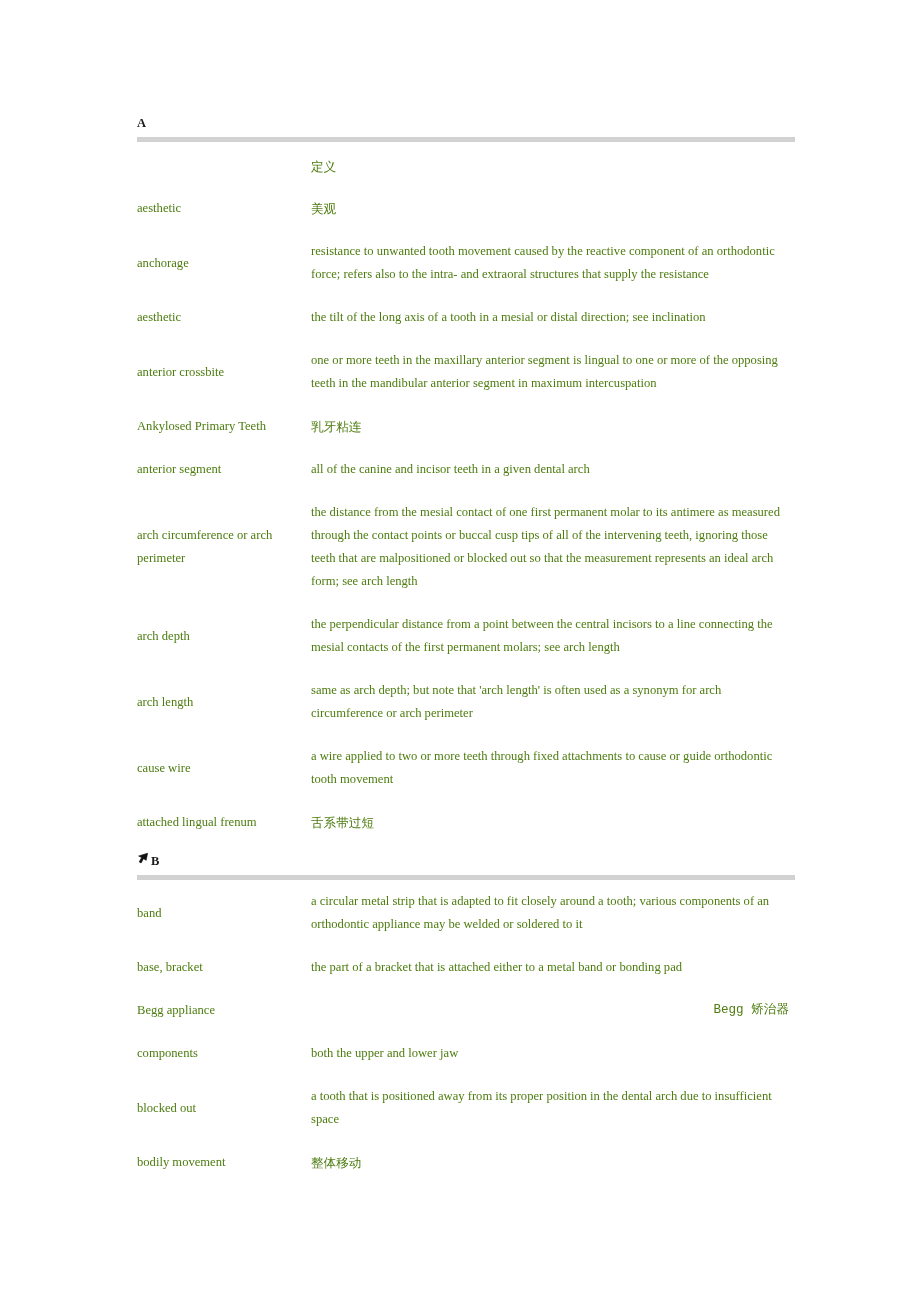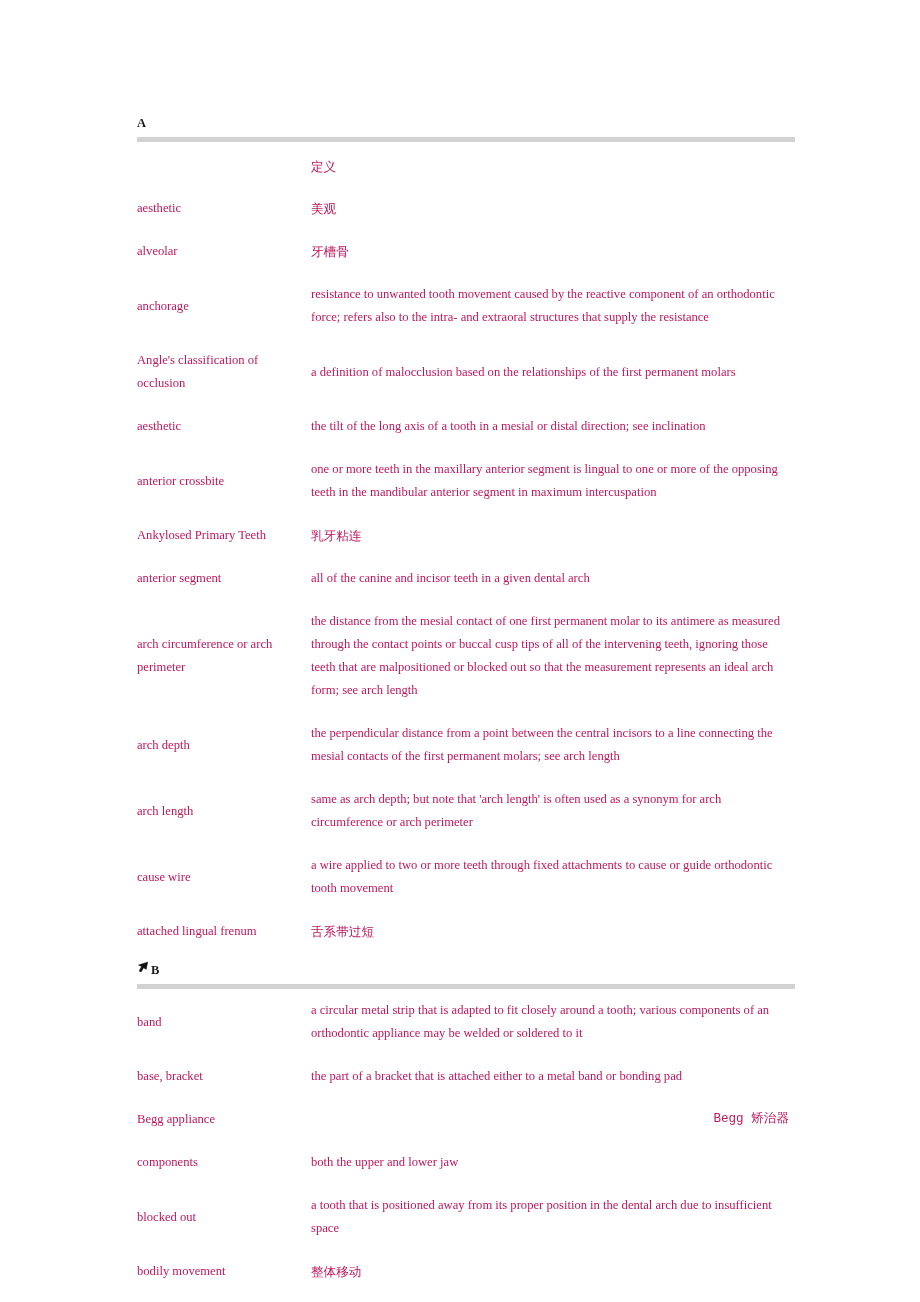--- a/index.html
+++ b/index.html
@@ -70,21 +70,21 @@
     margin: 0;
   }
   table.glossary col.c-term  { width: 174px; }
   table.glossary col.c-def   { width: 484px; }
 
   table.glossary td {
     vertical-align: middle;
     padding: 10px 6px 10px 0;
     font-size: 12.6px;
     line-height: 23px;
-    color: #be185d;
+    color: #4d7c0f;
     border: 0;
   }
   table.glossary td.term {
     padding-left: 0;
   }
   table.glossary td.def {
     padding-left: 0;
   }
   
   table.glossary tr.head-row td {
@@ -124,30 +124,22 @@
         <tbody>
           <tr class="head-row">
             <td class="term"></td>
             <td class="def cjk">定义</td>
           </tr>
           <tr>
             <td class="term">aesthetic</td>
             <td class="def cjk">美观</td>
           </tr>
           <tr>
-            <td class="term">alveolar</td>
-            <td class="def cjk">牙槽骨</td>
-          </tr>
-          <tr>
             <td class="term">anchorage</td>
             <td class="def">resistance to unwanted tooth movement caused by the reactive component of an orthodontic force; refers also to the intra- and extraoral structures that supply the resistance</td>
-          </tr>
-          <tr>
-            <td class="term">Angle's classification of occlusion</td>
-            <td class="def">a definition of malocclusion based on the relationships of the first permanent molars</td>
           </tr>
           <tr>
             <td class="term">aesthetic</td>
             <td class="def">the tilt of the long axis of a tooth in a mesial or distal direction; see inclination</td>
           </tr>
           <tr>
             <td class="term">anterior crossbite</td>
             <td class="def">one or more teeth in the maxillary anterior segment is lingual to one or more of the opposing teeth in the mandibular anterior segment in maximum intercuspation</td>
           </tr>
           <tr>

